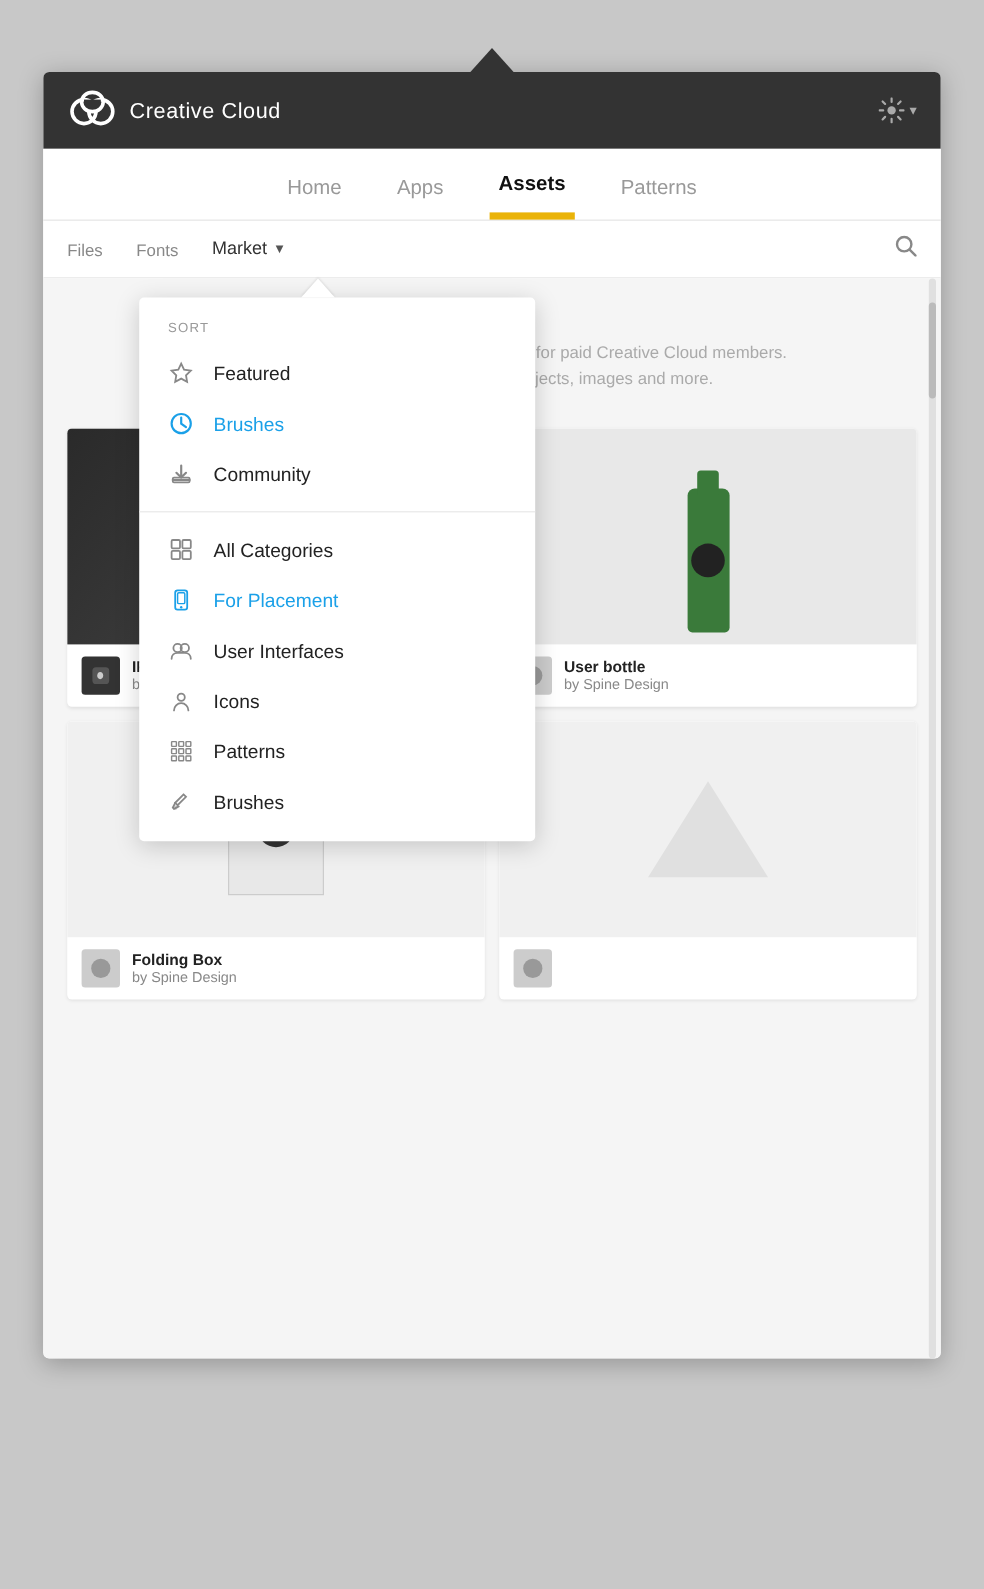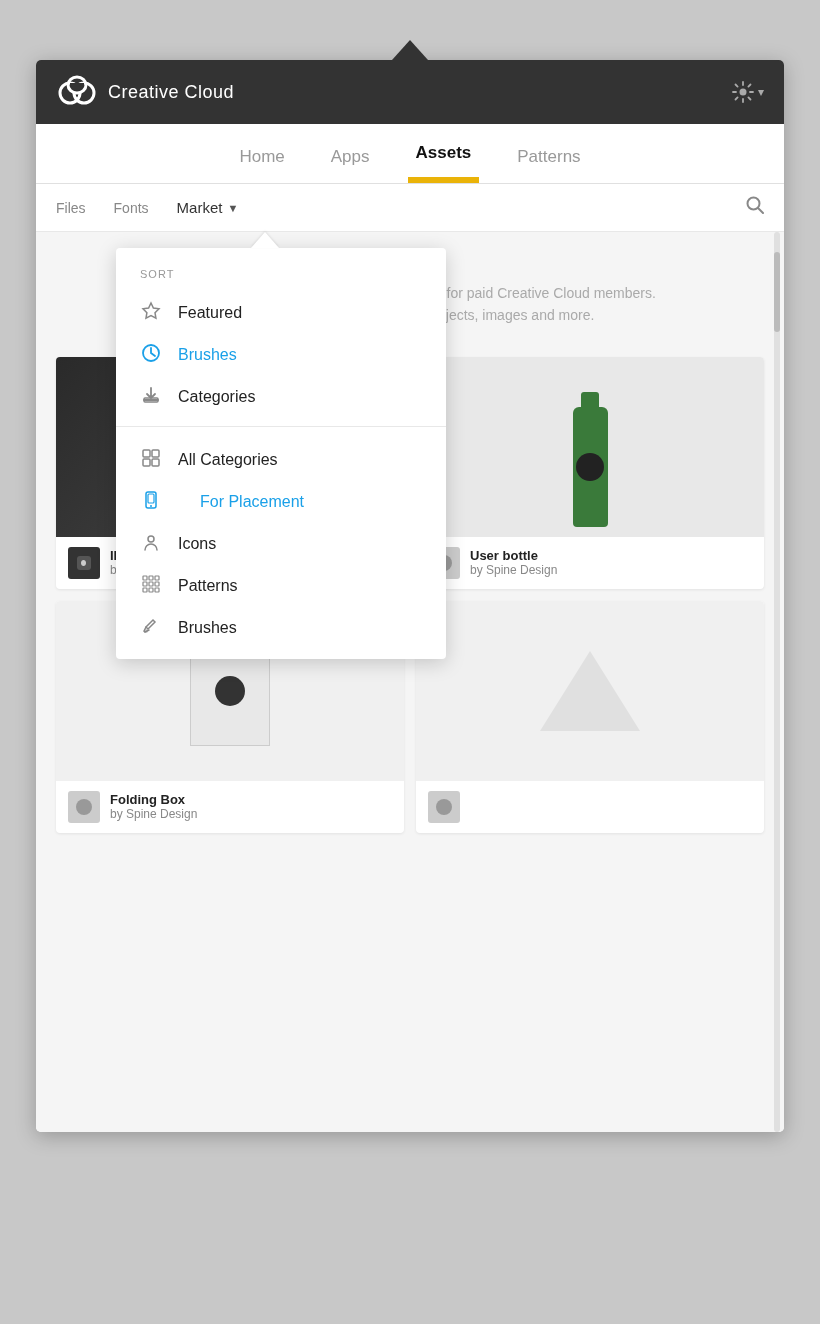--- a/index.html
+++ b/index.html
@@ -524,21 +524,21 @@
         </div>
 
         <div class="dropdown-item">
           <span class="item-icon">
             <svg width="20" height="20" viewBox="0 0 20 20" fill="none" xmlns="http://www.w3.org/2000/svg">
               <path d="M10 3v10M6 9l4 4 4-4" stroke="#888" stroke-width="1.8" stroke-linecap="round" stroke-linejoin="round"></path>
               <path d="M3 15h14" stroke="#888" stroke-width="1.8" stroke-linecap="round"></path>
               <rect x="3" y="13" width="14" height="4" rx="1" stroke="#888" stroke-width="1.5" fill="none"></rect>
             </svg>
           </span>
-          <span>Categories</span>
+          <span>Community</span>
         </div>
 
         <div class="dropdown-divider"></div>
 
 
         <div class="dropdown-item">
           <span class="item-icon">
             <svg width="20" height="20" viewBox="0 0 20 20" fill="none" xmlns="http://www.w3.org/2000/svg">
               <rect x="2" y="2" width="7" height="7" stroke="#888" stroke-width="1.5" rx="1"></rect>
               <rect x="11" y="2" width="7" height="7" stroke="#888" stroke-width="1.5" rx="1"></rect>
@@ -550,23 +550,33 @@
         </div>
 
         <div class="dropdown-item selected">
           <span class="item-icon">
             <svg width="20" height="20" viewBox="0 0 20 20" fill="none" xmlns="http://www.w3.org/2000/svg">
               <rect x="5" y="2" width="10" height="16" rx="2" stroke="#1aa0e8" stroke-width="1.5"></rect>
               <rect x="7" y="4" width="6" height="9" rx="1" stroke="#1aa0e8" stroke-width="1.2" fill="none"></rect>
               <circle cx="10" cy="16" r="1" fill="#1aa0e8"></circle>
             </svg>
           </span>
-          <span style="color:#1aa0e8;margin-left:22px;">For Placement</span>
-        </div>
-
+          <span style="color:#1aa0e8;">For Placement</span>
+        </div>
+
+        <div class="dropdown-item">
+          <span class="item-icon">
+            <svg width="20" height="20" viewBox="0 0 20 20" fill="none" xmlns="http://www.w3.org/2000/svg">
+              <circle cx="7" cy="8" r="3.5" stroke="#888" stroke-width="1.5"></circle>
+              <circle cx="13" cy="8" r="3.5" stroke="#888" stroke-width="1.5"></circle>
+              <path d="M2 17c0-3 2.2-5 5-5h6c2.8 0 5 2 5 5" stroke="#888" stroke-width="1.5" stroke-linecap="round"></path>
+            </svg>
+          </span>
+          <span>User Interfaces</span>
+        </div>
 
 
         <div class="dropdown-item">
           <span class="item-icon">
             <svg width="20" height="20" viewBox="0 0 20 20" fill="none" xmlns="http://www.w3.org/2000/svg">
               <circle cx="10" cy="7" r="3" stroke="#888" stroke-width="1.5"></circle>
               <path d="M4 18c0-3.3 2.7-6 6-6s6 2.7 6 6" stroke="#888" stroke-width="1.5" stroke-linecap="round"></path>
             </svg>
           </span>
           <span>Icons</span>

